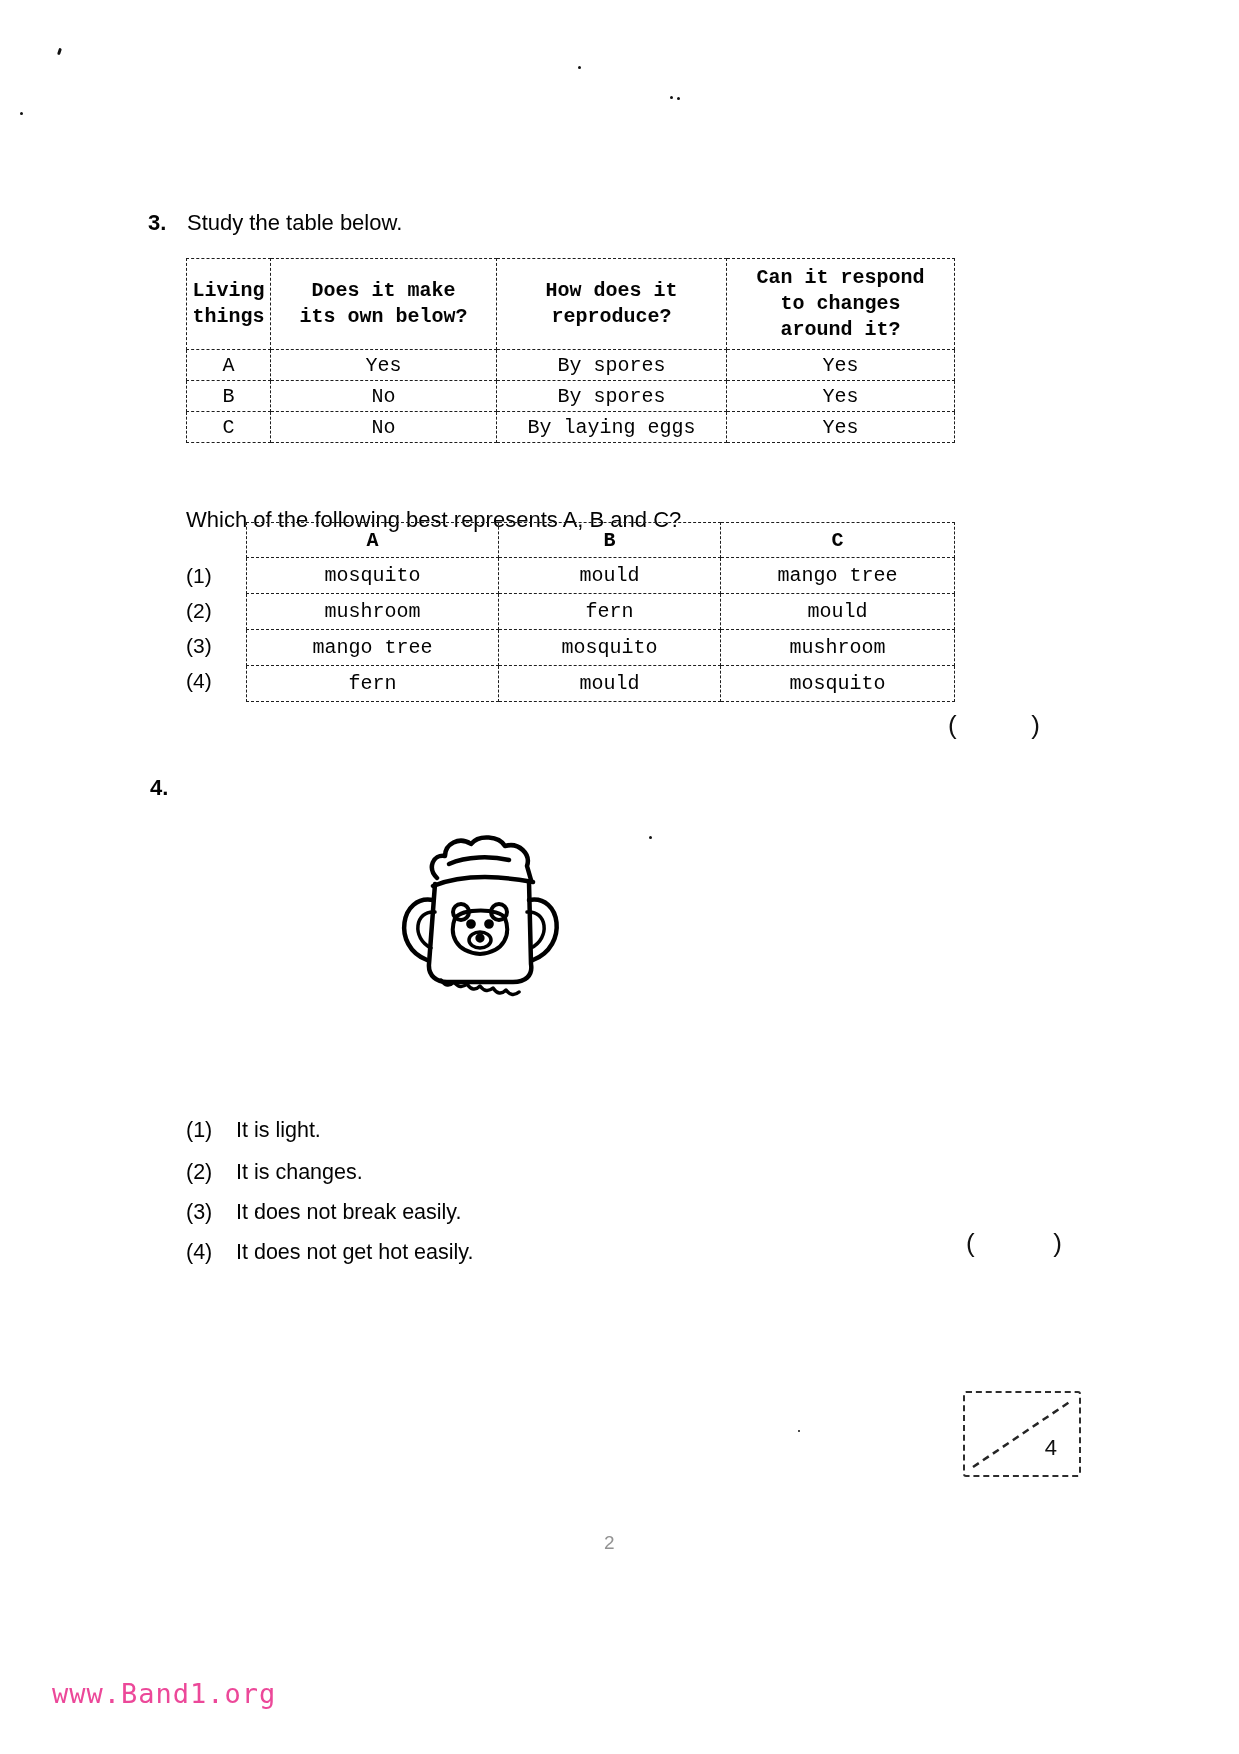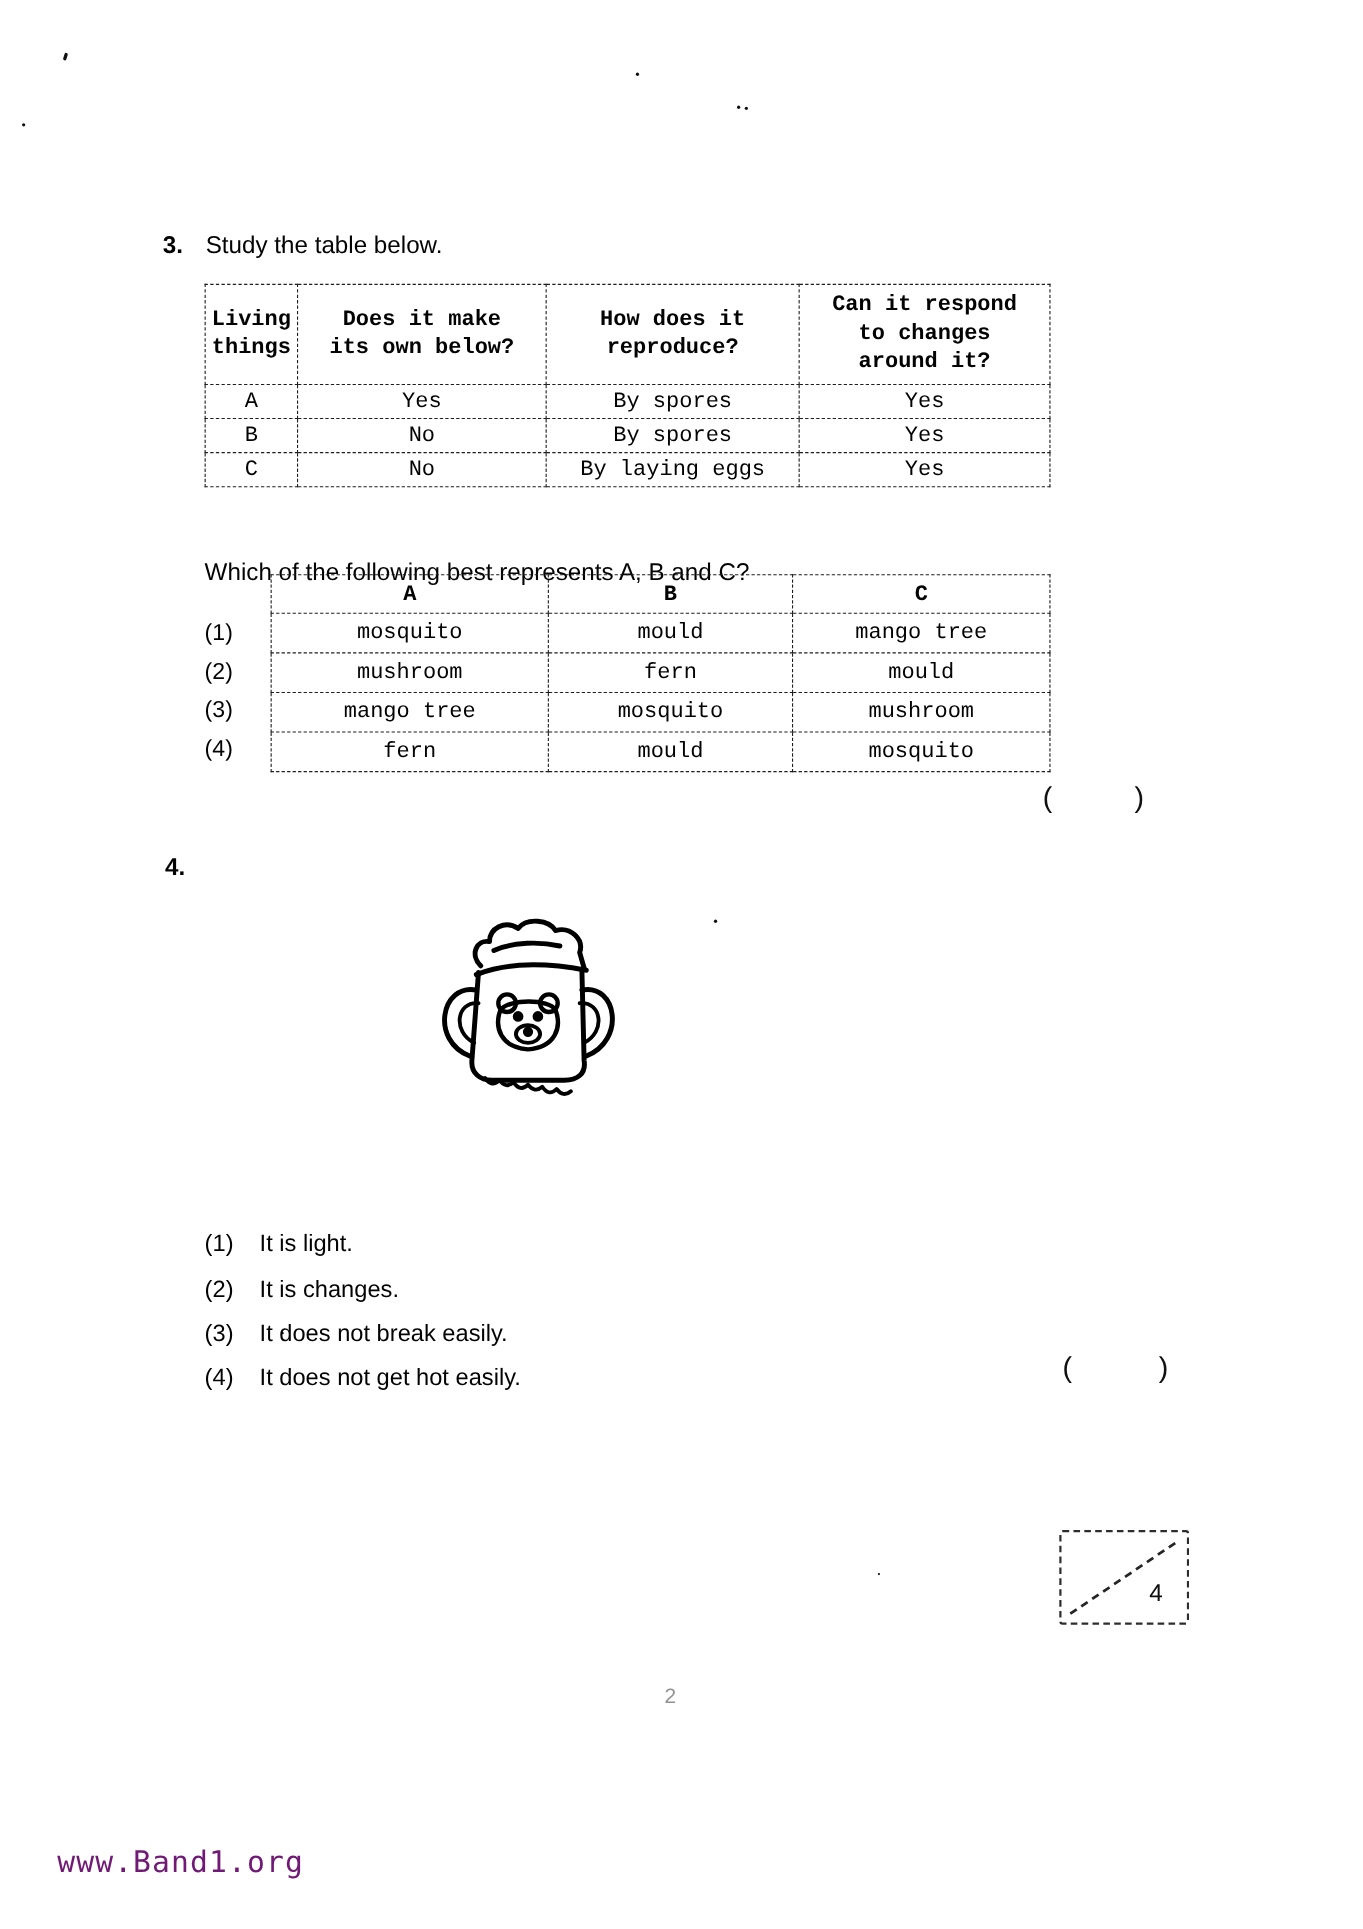--- a/index.html
+++ b/index.html
@@ -23,21 +23,21 @@
   .opt{display:flex;gap:14px;font-size:21.5px;}
   .opt .n{width:36px;}
   .optnum{font-size:21px;}
   
   .corner-box{border:2px dashed #3a3a3a;border-radius:3px;}
   .corner-box .num{position:absolute;right:22px;bottom:14px;font-size:22px;color:#222;}
   
   .mark{position:absolute;background:#222;border-radius:50%;}
   .pgnum{font-size:19px;color:#8f8f8f;}
   .footer{position:absolute;left:52px;top:1678px;font-family:"DejaVu Sans Mono", monospace;
-          font-size:27px;color:#701a75;letter-spacing:1px;}
+          font-size:27px;color:#ec4899;letter-spacing:1px;}
 </style>
 </head>
 <body>
 
 <div class="page">
   <div class="scan">
 
     <div class="mark" style="left:58px;top:48px;width:3px;height:7px;transform:rotate(18deg);border-radius:2px;"></div>
     <div class="mark" style="left:20px;top:112px;width:3px;height:3px;"></div>
     <div class="mark" style="left:578px;top:66px;width:3px;height:3px;"></div>

